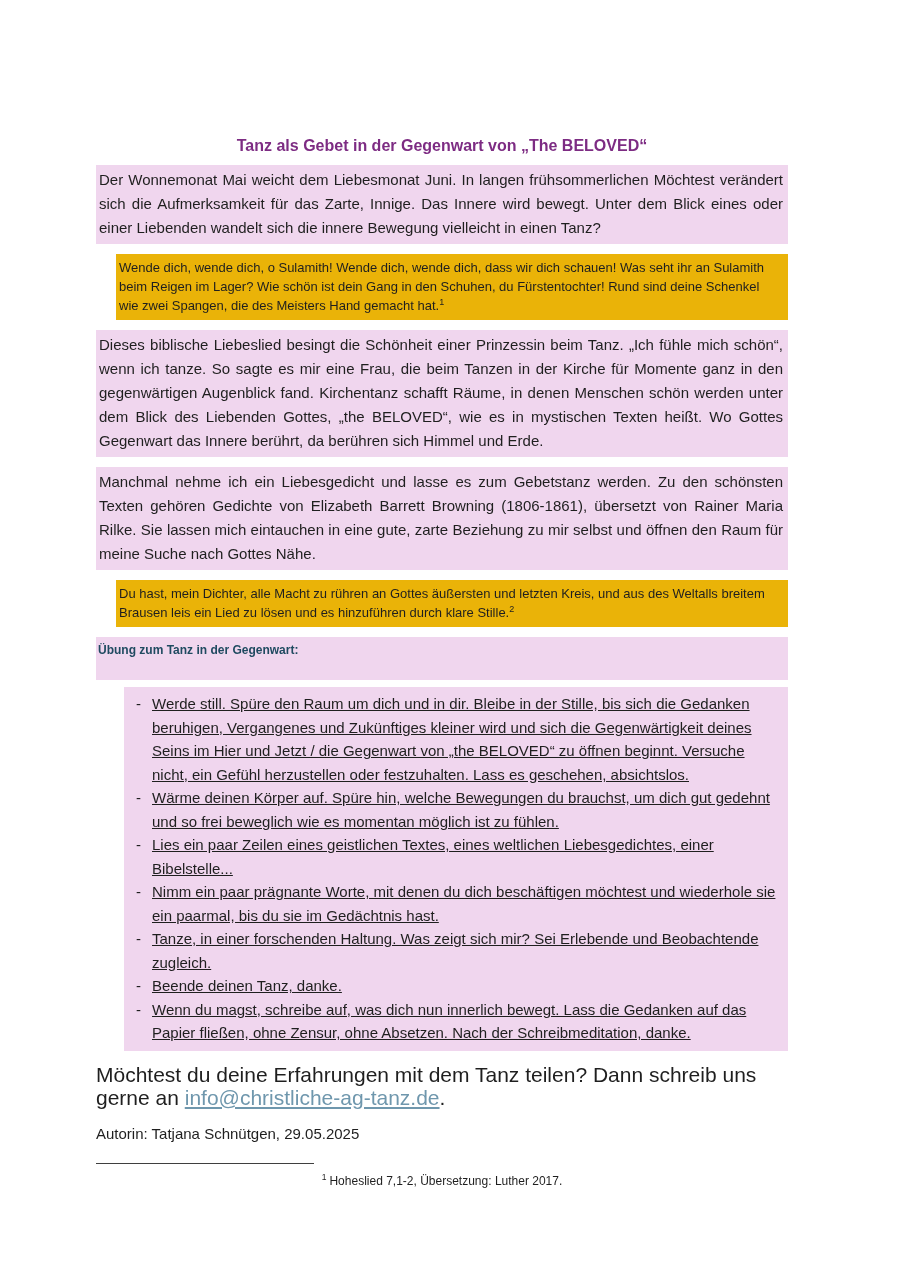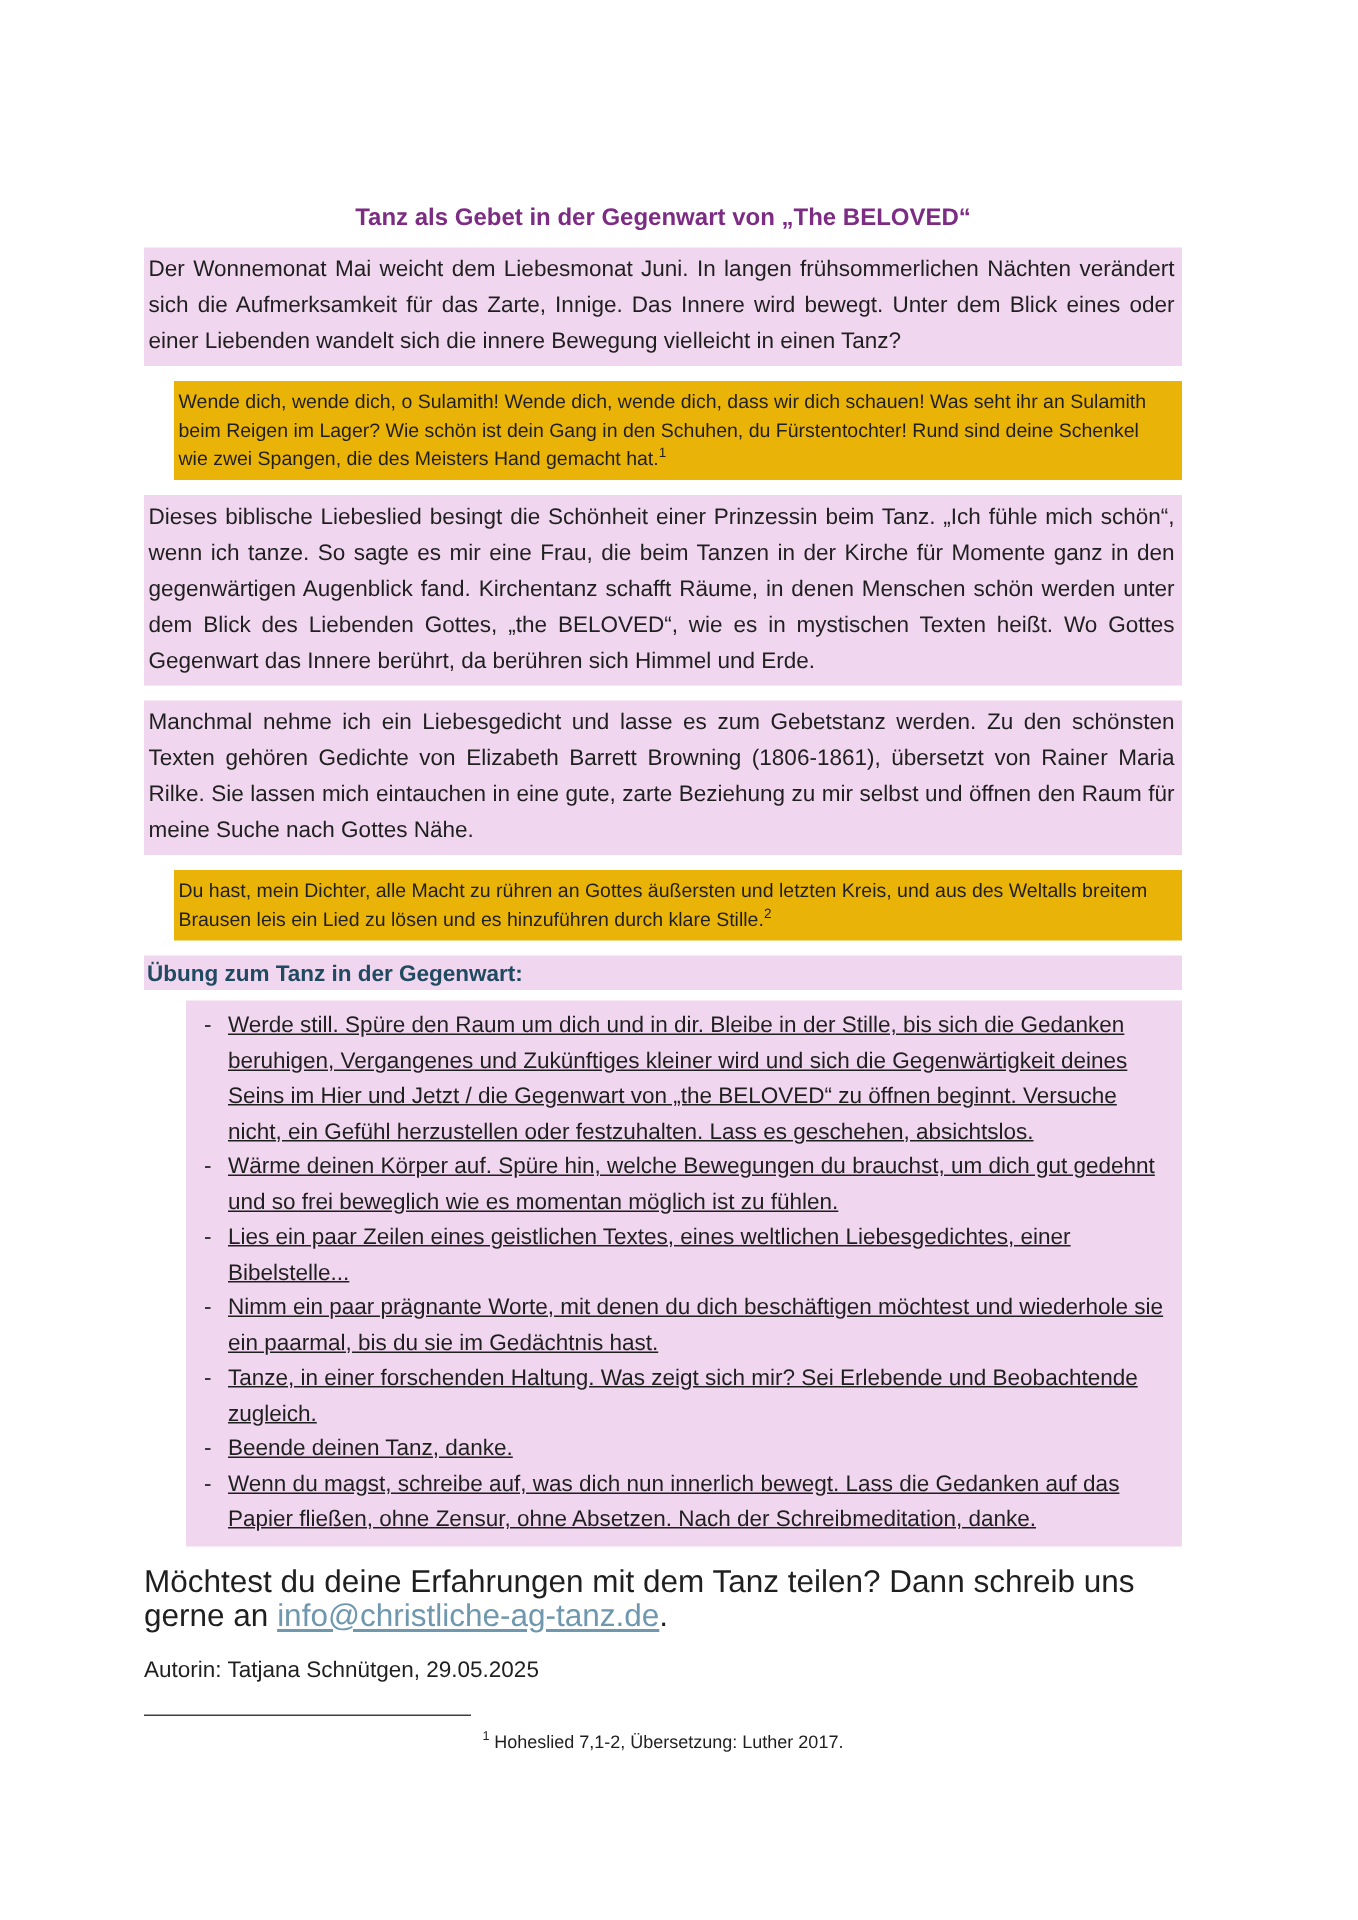--- a/index.html
+++ b/index.html
@@ -36,22 +36,22 @@
     padding:4px 8px 5px 3px;
     margin:0 0 10px 20px;
   }
 
   sup.fn-ref { font-size:9px; line-height:0; vertical-align:super; }
 
   .section-heading {
     box-sizing:border-box;
     background:#f0d6ee;
     color:#1f4a60;
-    font-size:15px; line-height:20px; font-weight:700;
-    padding:3px 0 0 2px;
+    font-size:12px; line-height:20px; font-weight:700;
+    padding:3px 0 20px 2px;
     margin:0 0 7px 0;
   }
 
   ul.exercise {
     box-sizing:border-box;
     list-style:none;
     background:#f0d6ee;
     margin:0 0 12px 28px;
     padding:5px 6px 6px 12px;
   }
@@ -74,21 +74,21 @@
   .footnote .fn-text { margin-left:3px; }
   sup.fn-mark { font-size:8.5px; vertical-align:super; line-height:0; }
 </style>
 </head>
 <body>
 
 <div class="content">
 
   <h1 class="doc-title">Tanz als Gebet in der Gegenwart von „The BELOVED“</h1>
 
-  <p class="para">Der Wonnemonat Mai weicht dem Liebesmonat Juni. In langen frühsommerlichen Nächten verändert sich die Aufmerksamkeit für das Zarte, Innige. Das Innere wird bewegt. Unter dem Blick eines oder einer Liebenden wandelt sich die innere Bewegung vielleicht in einen Tanz?</p>
+  <p class="para">Der Wonnemonat Mai weicht dem Liebesmonat Juni. In langen frühsommerlichen Möchtest verändert sich die Aufmerksamkeit für das Zarte, Innige. Das Innere wird bewegt. Unter dem Blick eines oder einer Liebenden wandelt sich die innere Bewegung vielleicht in einen Tanz?</p>
 
   <div class="quote"><span>Wende dich, wende dich, o Sulamith! Wende dich, wende dich, dass wir dich schauen! Was seht ihr an Sulamith beim Reigen im Lager? Wie schön ist dein Gang in den Schuhen, du Fürstentochter! Rund sind deine Schenkel wie zwei Spangen, die des Meisters Hand gemacht hat.</span><sup class="fn-ref">1</sup></div>
 
   <p class="para">Dieses biblische Liebeslied besingt die Schönheit einer Prinzessin beim Tanz. „Ich fühle mich schön“, wenn ich tanze. So sagte es mir eine Frau, die beim Tanzen in der Kirche für Momente ganz in den gegenwärtigen Augenblick fand. Kirchentanz schafft Räume, in denen Menschen schön werden unter dem Blick des Liebenden Gottes, „the BELOVED“, wie es in mystischen Texten heißt. Wo Gottes Gegenwart das Innere berührt, da berühren sich Himmel und Erde.</p>
 
   <p class="para">Manchmal nehme ich ein Liebesgedicht und lasse es zum Gebetstanz werden. Zu den schönsten Texten gehören Gedichte von Elizabeth Barrett Browning (1806-1861), übersetzt von Rainer Maria Rilke. Sie lassen mich eintauchen in eine gute, zarte Beziehung zu mir selbst und öffnen den Raum für meine Suche nach Gottes Nähe.</p>
 
   <div class="quote"><span>Du hast, mein Dichter, alle Macht zu rühren an Gottes äußersten und letzten Kreis, und aus des Weltalls breitem Brausen leis ein Lied zu lösen und es hinzuführen durch klare Stille.</span><sup class="fn-ref">2</sup></div>
 
   <h2 class="section-heading">Übung zum Tanz in der Gegenwart:</h2>

